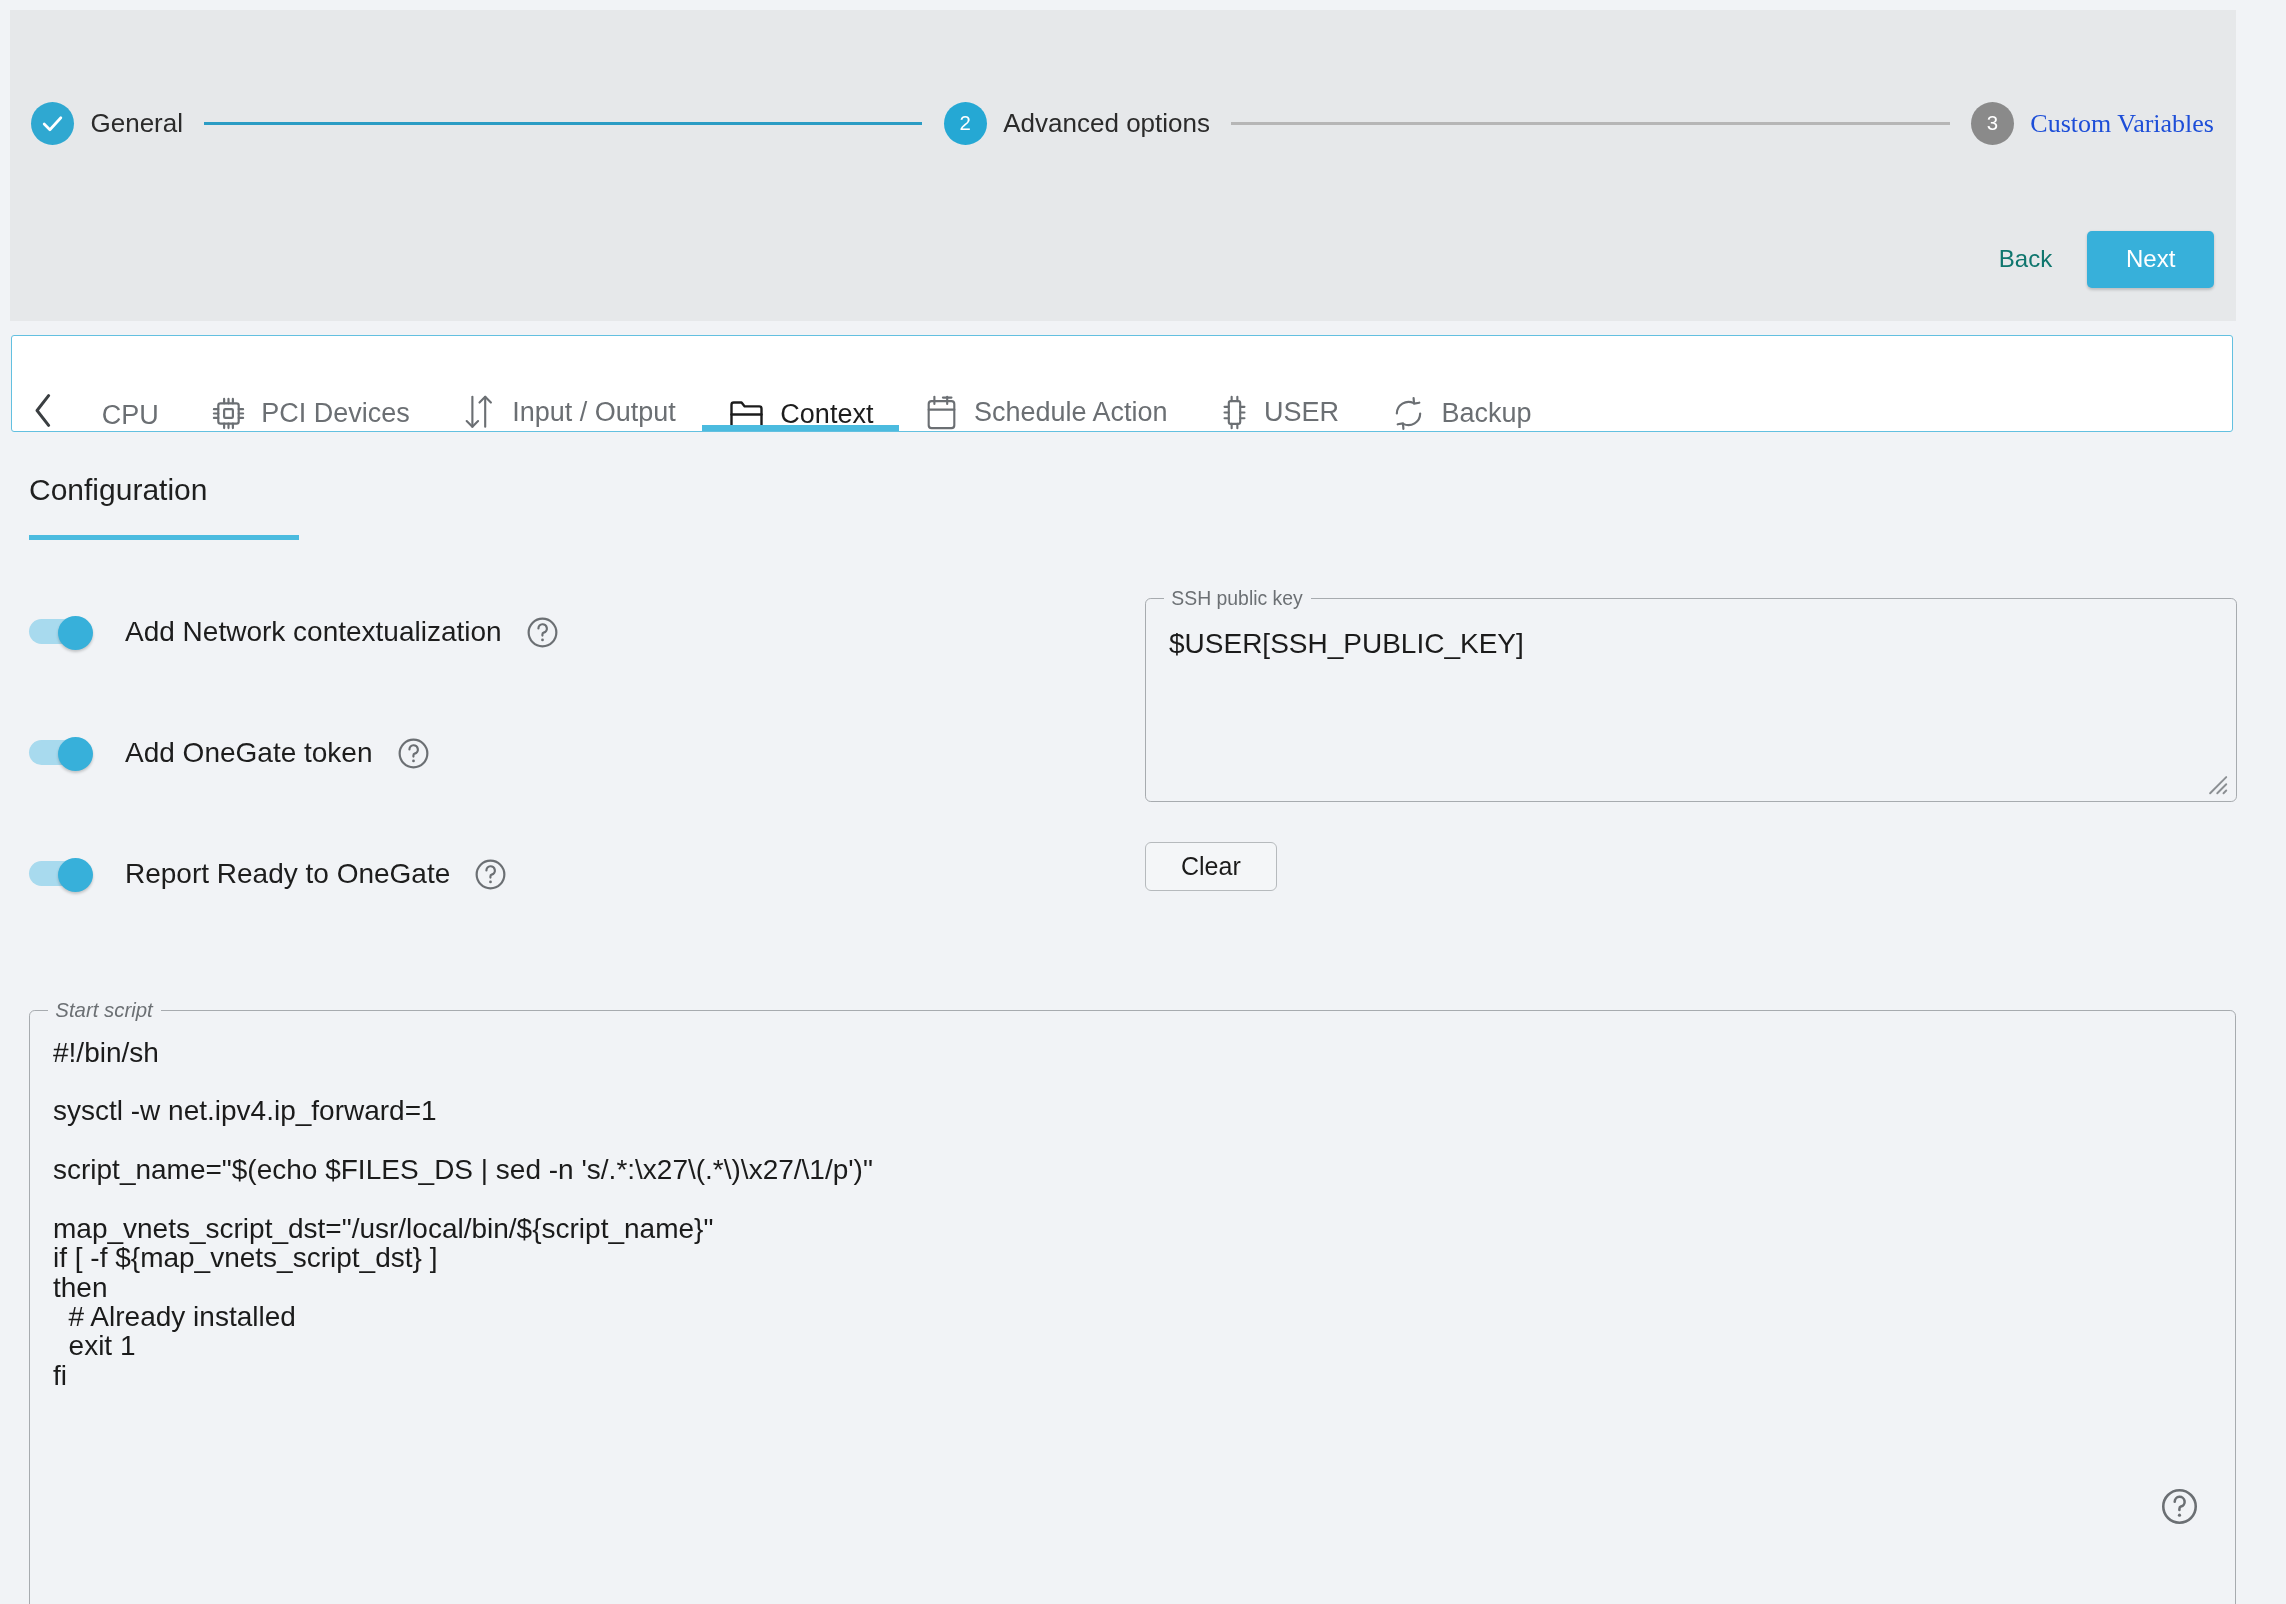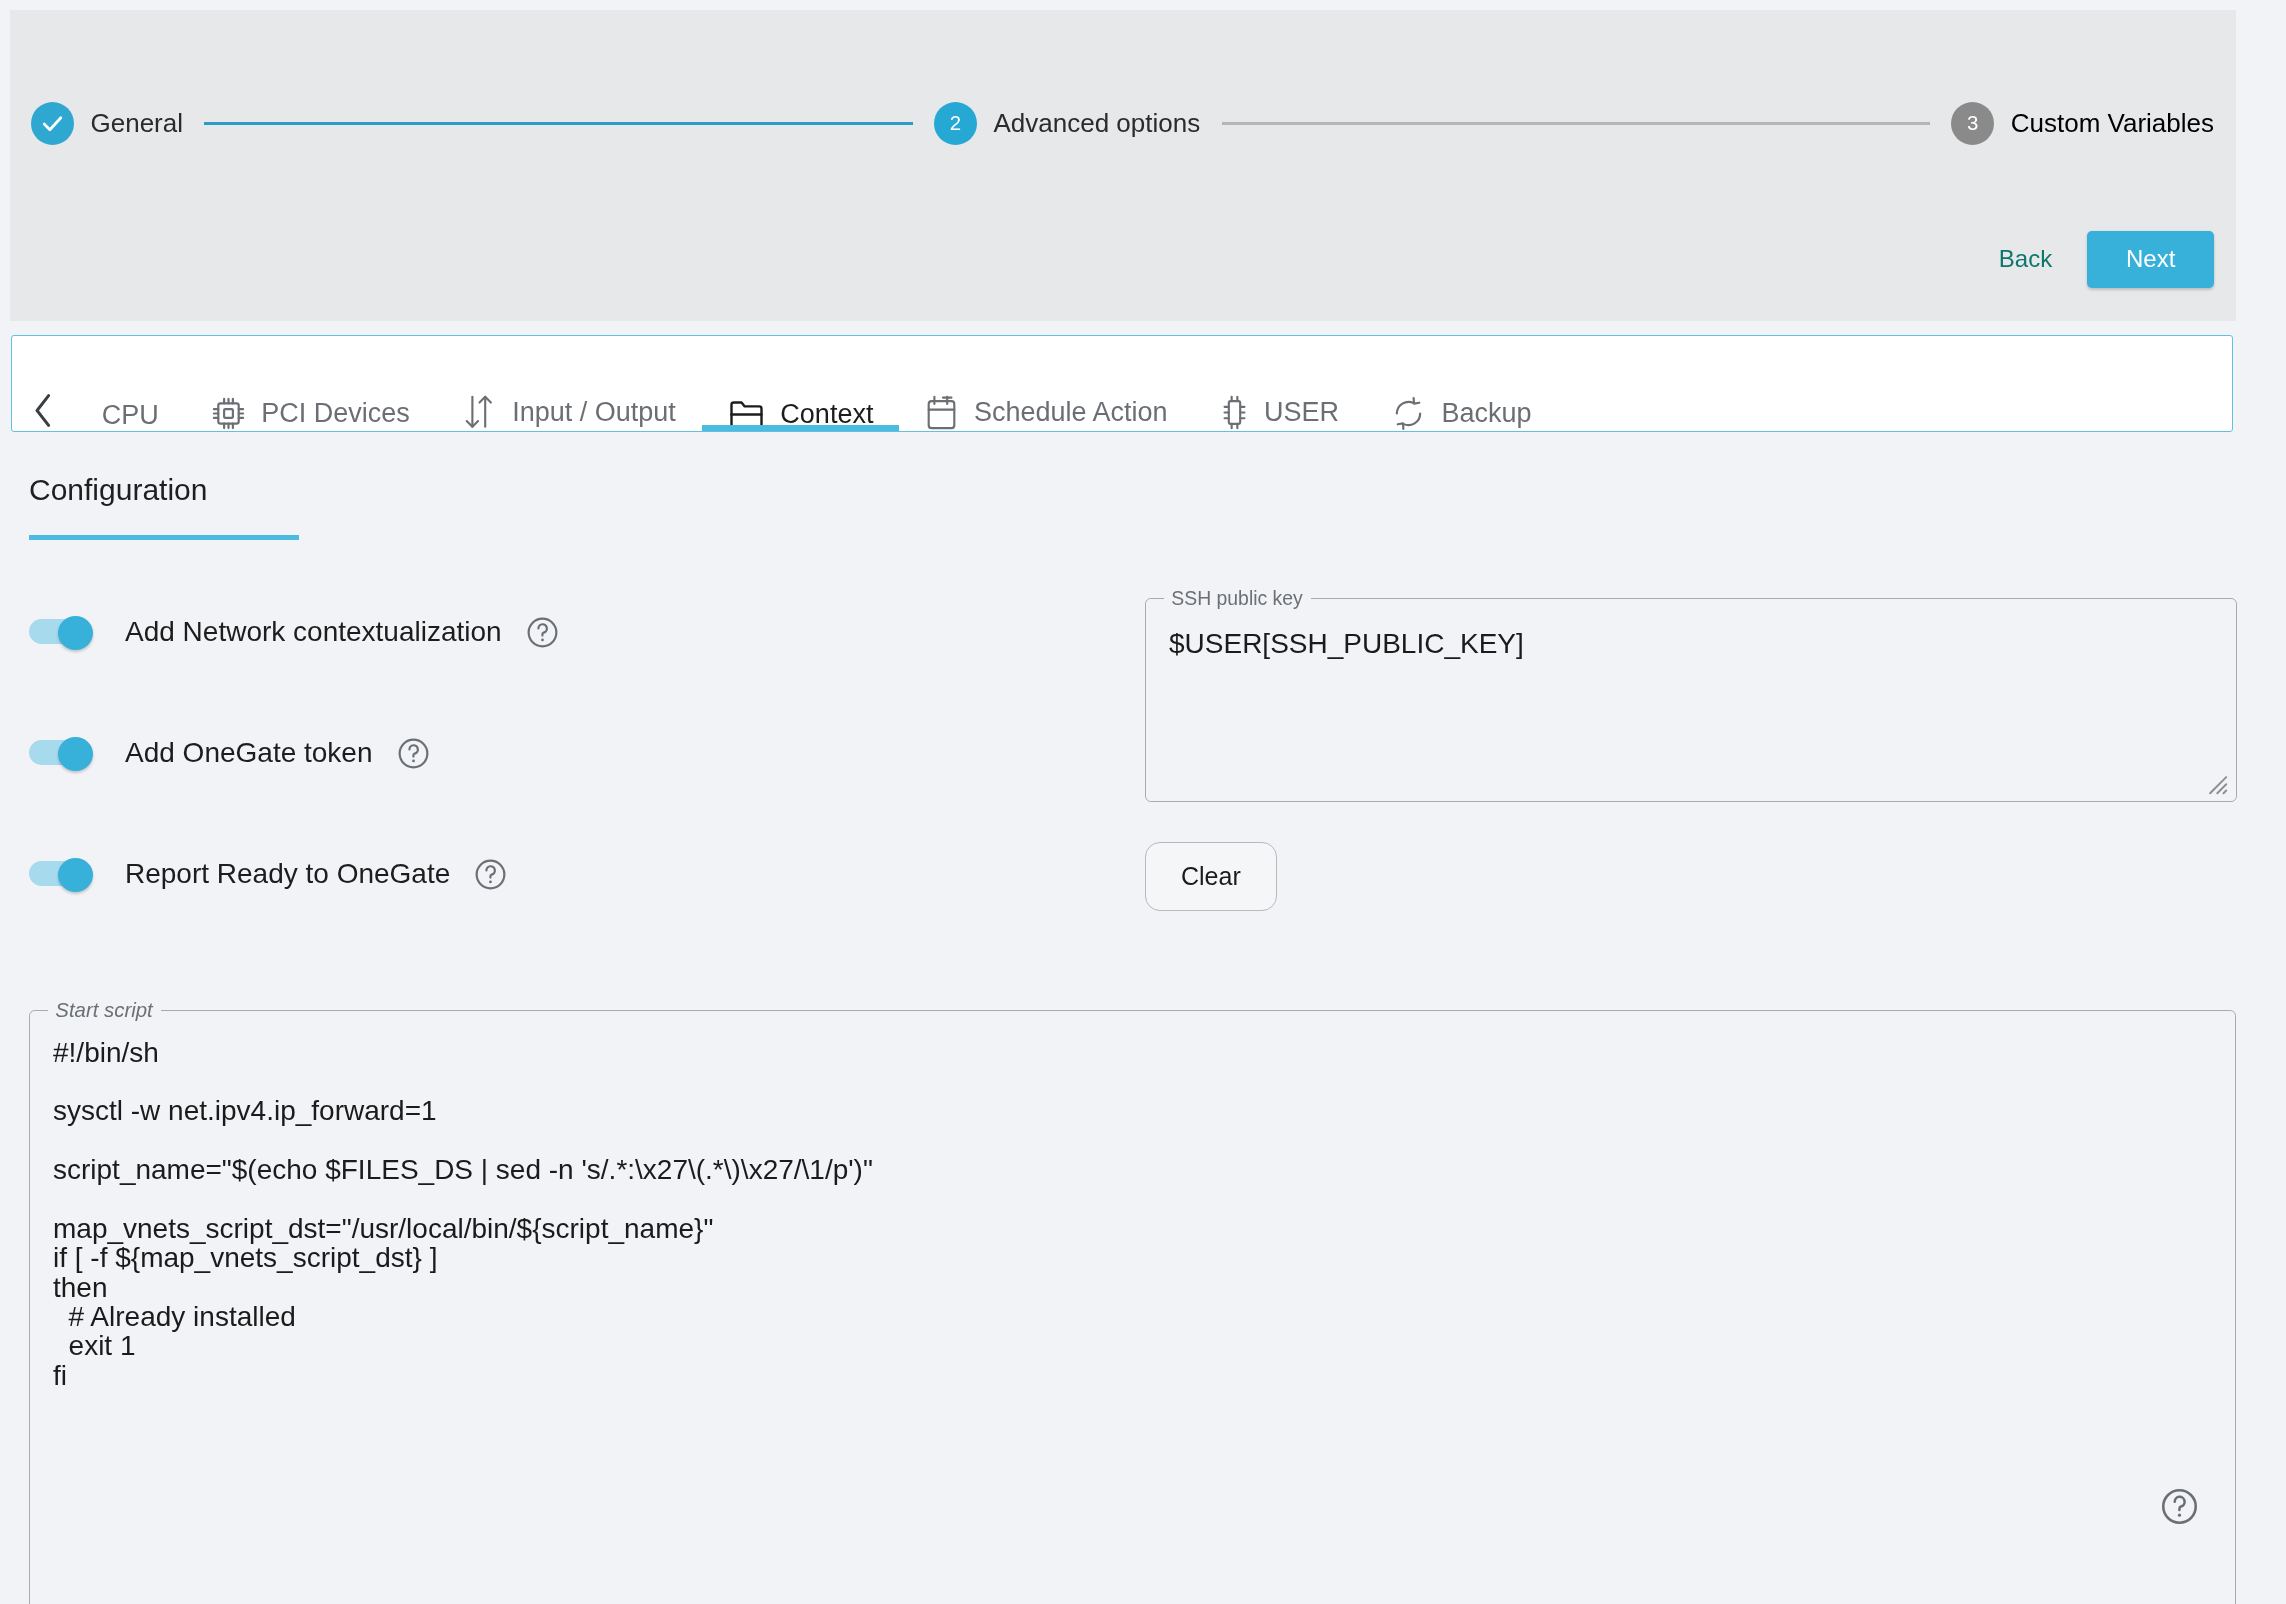--- a/index.html
+++ b/index.html
@@ -35,21 +35,21 @@
   .step-circle.done { background: #2fa8d1; }
   .step-circle.active { background: #25a8d4; }
   .step-circle.inactive { background: #8a8a8a; }
   .step-circle svg { display: block; }
   .step-label {
     margin-left: 16.5px;
     font-size: 26px;
     color: #2b2b2b;
     white-space: nowrap;
   }
-  .step-label.muted { color: #000000; }
+  .step-label.muted { color: #1d4ed8; font-family: Liberation Serif, serif; }
   .step-line { height: 2.9px; flex: 1 1 auto; margin: 0 21.3px; }
   .step-line.filled { background: #2b9cc4; }
   .step-line.empty { background: #b6b6b6; }
 
   .header-actions {
     position: absolute;
     right: 21.3px; top: 221px;
     display: flex; align-items: center; gap: 21.3px;
   }
   .btn-back {
@@ -187,23 +187,23 @@
     display: flex; align-items: center; gap: 35px;
   }
   .btn-primary {
     background: #37b0da; border: none; border-radius: 4.9px;
     color: #ffffff; font-family: inherit;
     font-size: 23px; padding: 16.5px 27px;
     cursor: pointer;
     box-shadow: 0 1.9px 2.9px rgba(0,0,0,.16);
   }
   .btn-secondary {
-    background: #f4f6f8; border: 1px solid #b6babd; border-radius: 15px;
+    background: #f4f6f8; border: 1px solid #b6babd; border-radius: 6px;
     color: #1b1b1b; font-family: inherit;
-    font-size: 25px; padding: 19px 35px;
+    font-size: 25px; padding: 9px 35px;
     cursor: pointer;
   }
 
   
   .script-fieldset {
     position: absolute;
     left: 29px; top: 999px;
     width: 2207px; height: 621px;
     border: 1px solid #a7abaf;
     border-radius: 5.8px;

